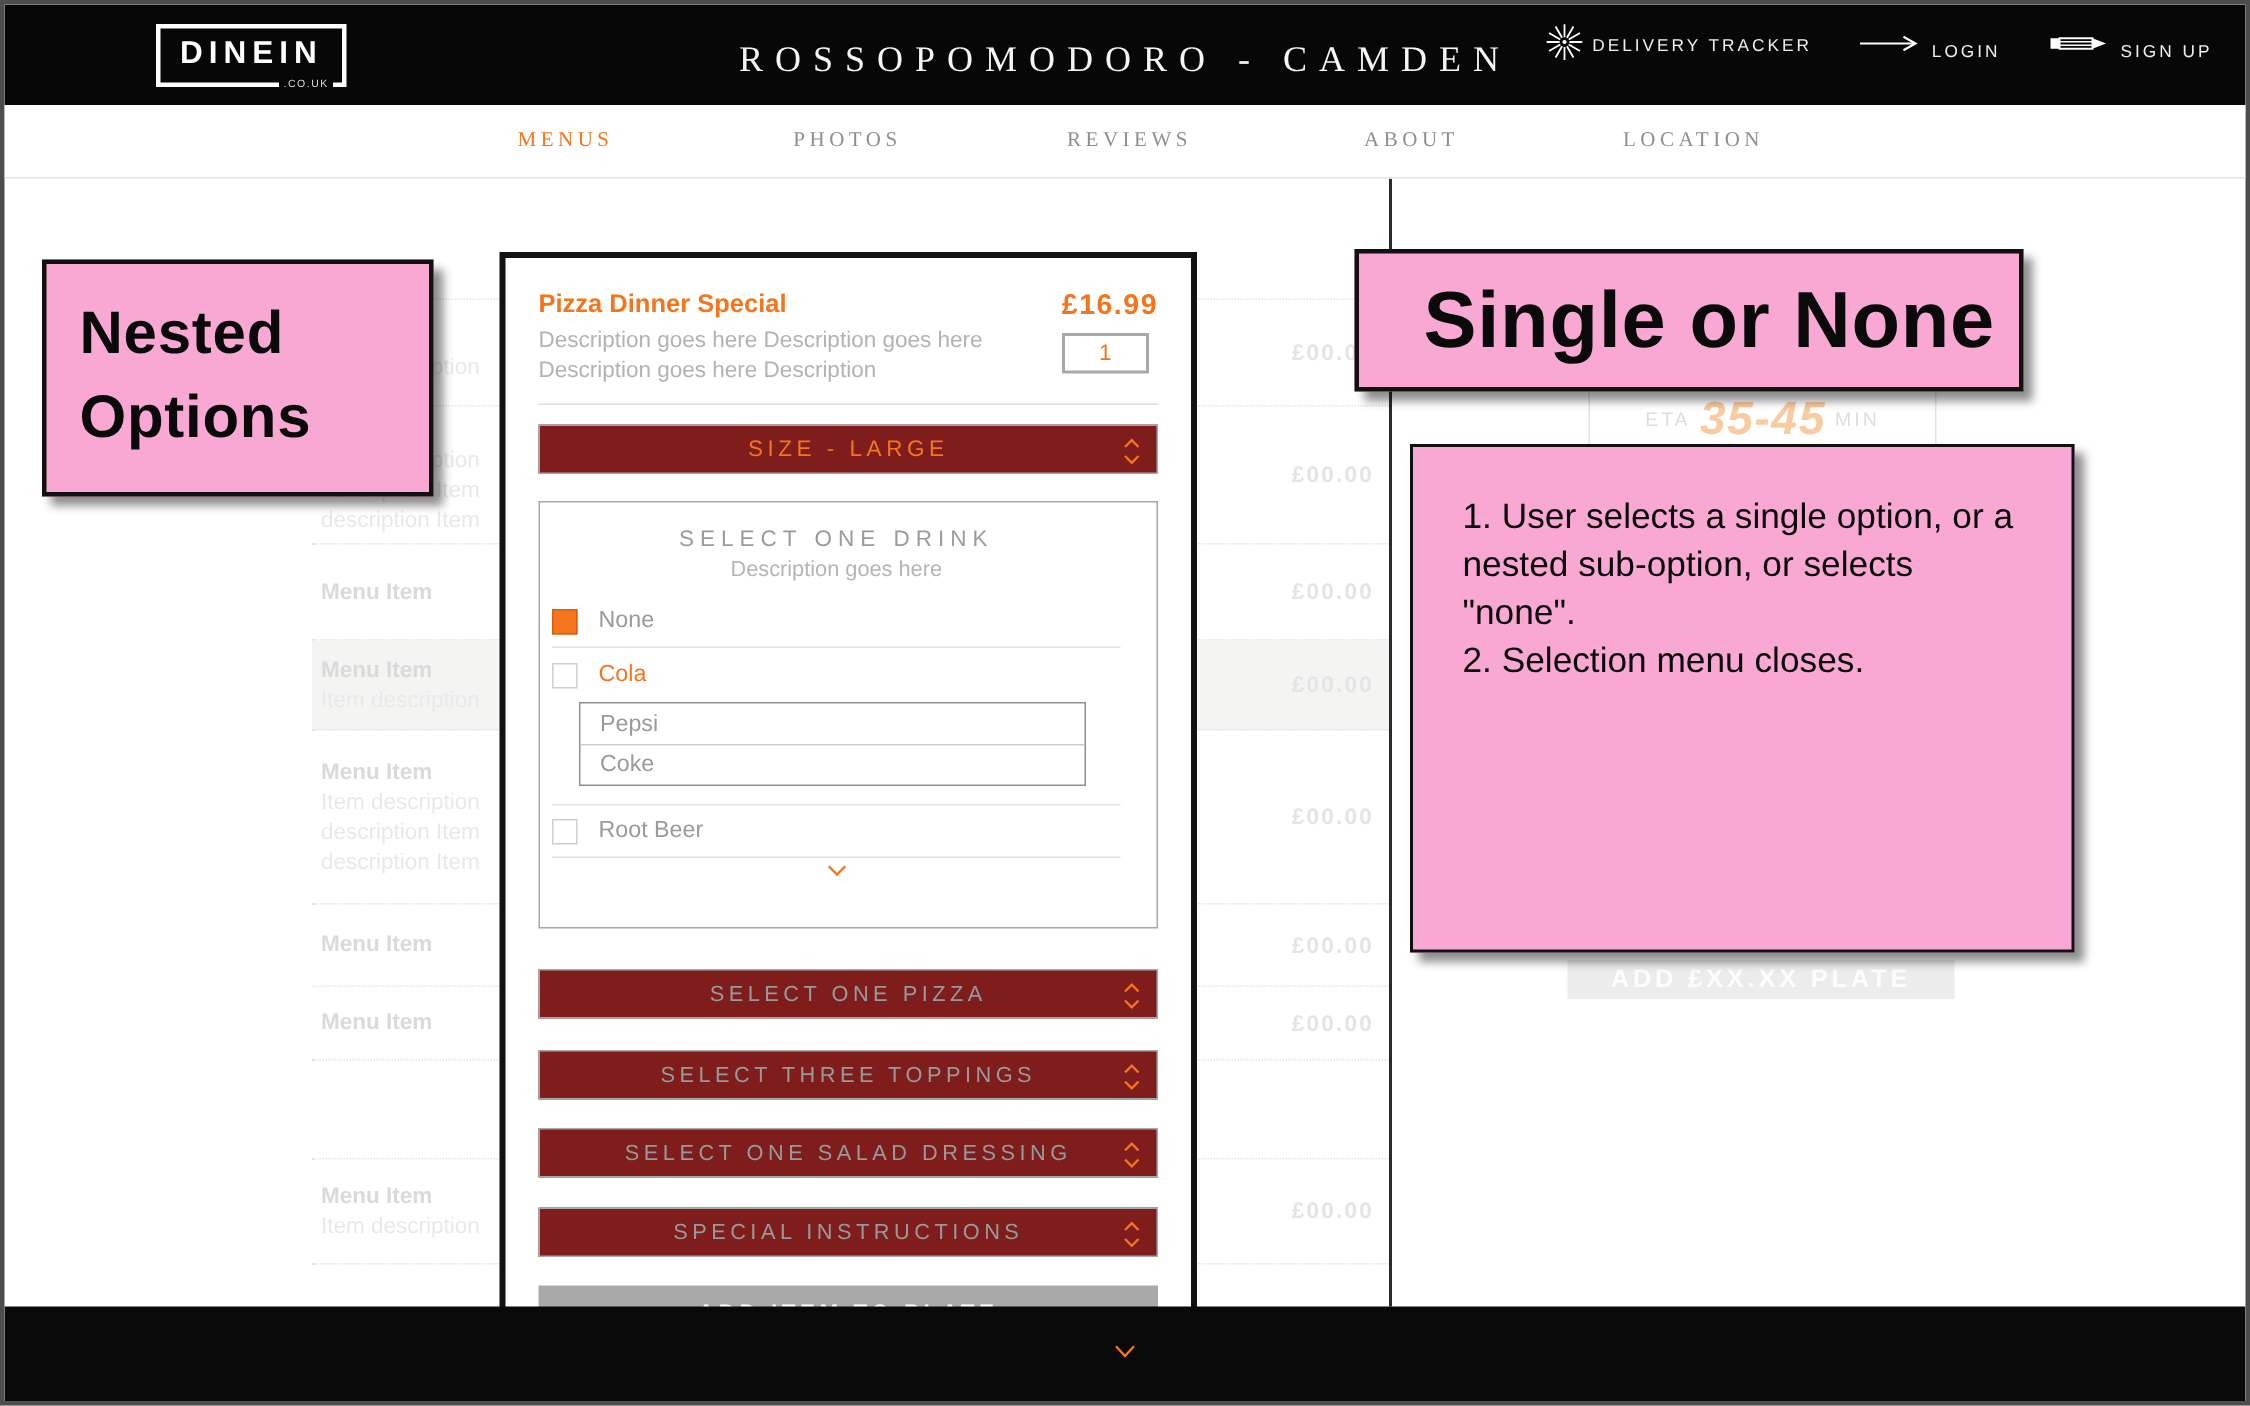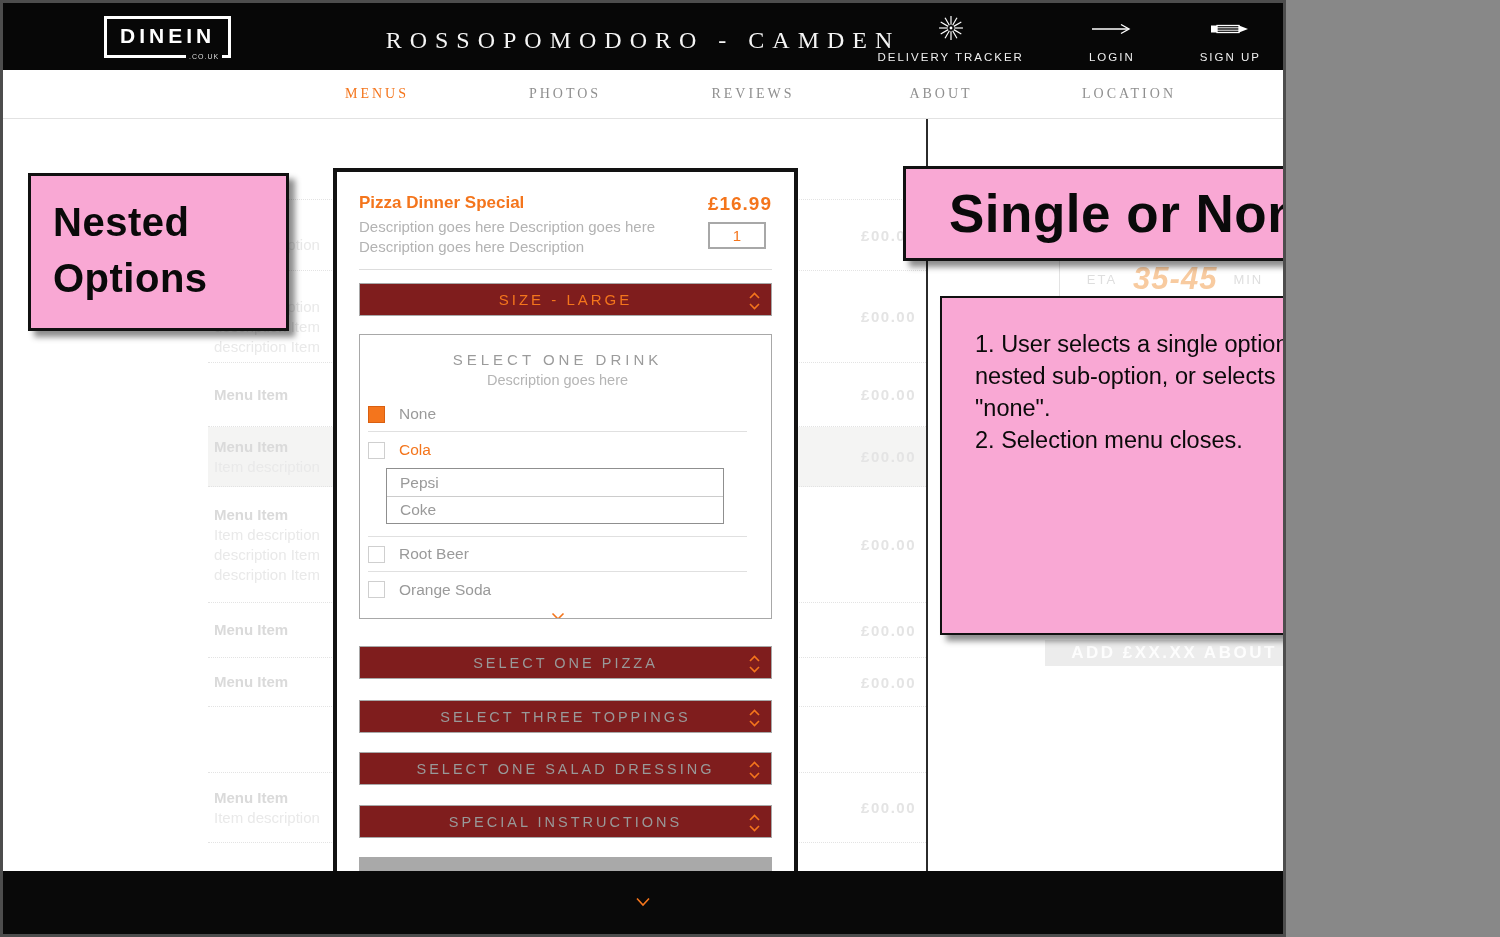--- a/index.html
+++ b/index.html
@@ -1,28 +1,28 @@
 <!DOCTYPE html>
 <html><head>
 <meta charset="utf-8">
 <style>
   * { margin:0; padding:0; box-sizing:border-box; }
   html,body { width:1500px; height:937px; }
   body { font-family:"Liberation Sans","DejaVu Sans",sans-serif; background:#888; }
-  #stage { position:relative; width:1286px; height:937px; background:#fff; border:3px solid #4d4d4d; overflow:hidden; }
+  #stage { position:relative; width:1500px; height:937px; background:#fff; border:3px solid #4d4d4d; overflow:hidden; }
 
   
   .header { position:absolute; left:0; top:0; width:100%; height:67px; background:#070707; z-index:3; }
   .logo { position:absolute; left:101px; top:13px; border:3px solid #fff; padding:5px 13px 7px 13px; color:#fff; }
   .logo-text { font-size:21px; font-weight:bold; letter-spacing:4px; }
   .logo-suffix { position:absolute; right:6px; bottom:-5px; background:#070707; font-size:7px; letter-spacing:1px; padding:0 3px; color:#ddd; }
   .site-title { position:absolute; left:0; top:24px; width:100%; text-align:center;
     font-family:"Liberation Serif","DejaVu Serif",serif; color:#f5f5f5; font-size:24px; letter-spacing:8px; }
   .header-actions { position:absolute; right:22px; top:12px; display:flex; gap:30px; align-items:flex-end; }
-  .header-action { display:flex; flex-direction:column; align-items:center; gap:6px; cursor:pointer;margin-left:35px; }
+  .header-action { display:flex; flex-direction:row; align-items:center; gap:6px; cursor:pointer; }
   .header-action-label { color:#efefef; font-size:11.5px; letter-spacing:2px; white-space:nowrap; }
 
   
   .nav { position:absolute; left:0; top:67px; width:100%; height:49px; background:#fff; border-bottom:1px solid #e2e2e2; z-index:3; }
   .nav-inner { position:absolute; left:280px; top:0; width:940px; height:100%; display:flex; }
   .nav-tab { flex:1; display:flex; align-items:center; justify-content:center;
     font-family:"Liberation Serif","DejaVu Serif",serif; font-size:14px; letter-spacing:3px; color:#8f8f8f; cursor:pointer; }
   .nav-tab.active { color:#f4751c; }
 
   
@@ -30,21 +30,21 @@
   .menu-row { position:absolute; left:205px; width:718px; border-bottom:1px dotted #e3e3e3; display:flex; align-items:center; }
   .menu-row.first { border-top:1px dotted #e3e3e3; }
   .menu-row.highlighted { background:#f4f4f3; }
   .menu-row-text { flex:1; padding-left:6px; }
   .menu-row-title { font-size:15px; font-weight:bold; color:#dadada; line-height:20px; }
   .menu-row-desc { font-size:15px; color:#e9e9e9; line-height:20px; }
   .menu-row-price { padding-right:10px; font-size:15px; font-weight:bold; letter-spacing:1.5px; color:#e4e4e4; }
 
   
   .eta-box { position:absolute; left:1056px; top:252px; width:232px; height:48px; border:1px solid #e3e3e3;
-    display:flex; align-items:center; justify-content:center; gap:16px; background:#fff; }
+    display:flex; align-items:center; justify-content:center; gap:6px; background:#fff; }
   .eta-label,.eta-unit { font-size:13px; letter-spacing:2px; color:#dedede; }
   .eta-value { font-size:31px; font-weight:bold; letter-spacing:1px; color:#f8cba0;font-style:italic; }
   .add-more-btn { position:absolute; left:1042px; top:637px; width:258px; height:26px; background:#ececec;
     color:#fdfdfd; font-size:17px; font-weight:bold; letter-spacing:2.5px; display:flex; align-items:center; justify-content:center; }
 
   
   .modal { position:absolute; left:330px; top:165px; width:465px; height:712px; background:#fff; border:4px solid #121212; z-index:5; padding:0 22px; }
   .modal-header { position:relative; margin-top:21px; }
   .modal-item-name { color:#f4751c; font-size:17px; font-weight:bold; }
   .modal-item-desc { margin-top:4px; width:300px; color:#b3b3b3; font-size:15px; line-height:20px; }
@@ -220,21 +220,21 @@
         <div class="menu-row-desc">Item description</div>
       </div>
     <div class="menu-row-price">£00.00</div>
   </div>
 
   <div class="eta-box">
     <span class="eta-label">ETA</span>
     <span class="eta-value">35-45</span>
     <span class="eta-unit">MIN</span>
   </div>
-  <div class="add-more-btn">ADD £XX.XX ABOUT</div>
+  <div class="add-more-btn">ADD £XX.XX PLATE</div>
 
   <div class="modal">
     <div class="modal-header">
       <div class="modal-item-name">Pizza Dinner Special</div>
       <div class="modal-item-desc">Description goes here Description goes here Description goes here Description</div>
       <div class="modal-price-block">
         <div class="modal-price">£16.99</div>
         <div class="qty-box">1</div>
       </div>
     </div>
@@ -266,24 +266,20 @@
       <div class="nested-box">
         <div class="nested-item">Pepsi</div>
         <div class="nested-item">Coke</div>
       </div>
 
       <div class="drink-option row-after-nested">
         <span class="checkbox"></span>
         <span class="label">Root Beer</span>
       </div>
 
-      <div class="drink-option row-soda">
-        <span class="checkbox"></span>
-        <span class="label">Orange Soda</span>
-      </div>
 
       <div class="drink-more">
         <svg width="14" height="9" viewBox="0 0 14 9">
             <polyline points="1.5,1.5 7,7 12.5,1.5" fill="none" stroke="#f4751c" stroke-width="1.6"></polyline>
           </svg>
       </div>
     </div>
 
     <div class="opt-btn" style="margin-top:27px">
       <span>SELECT ONE PIZZA</span>

